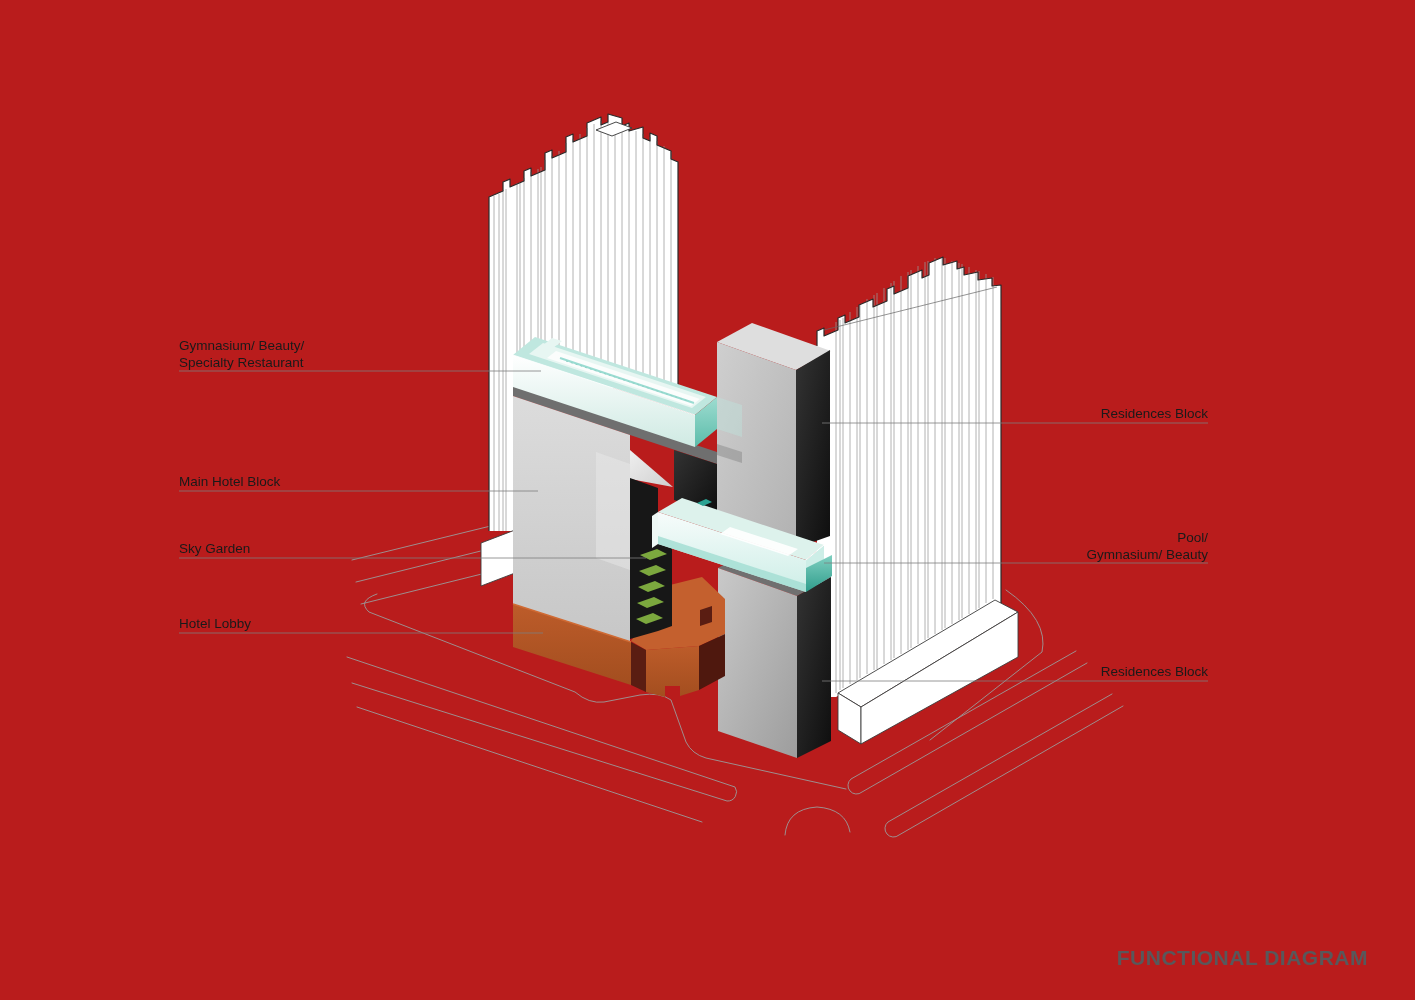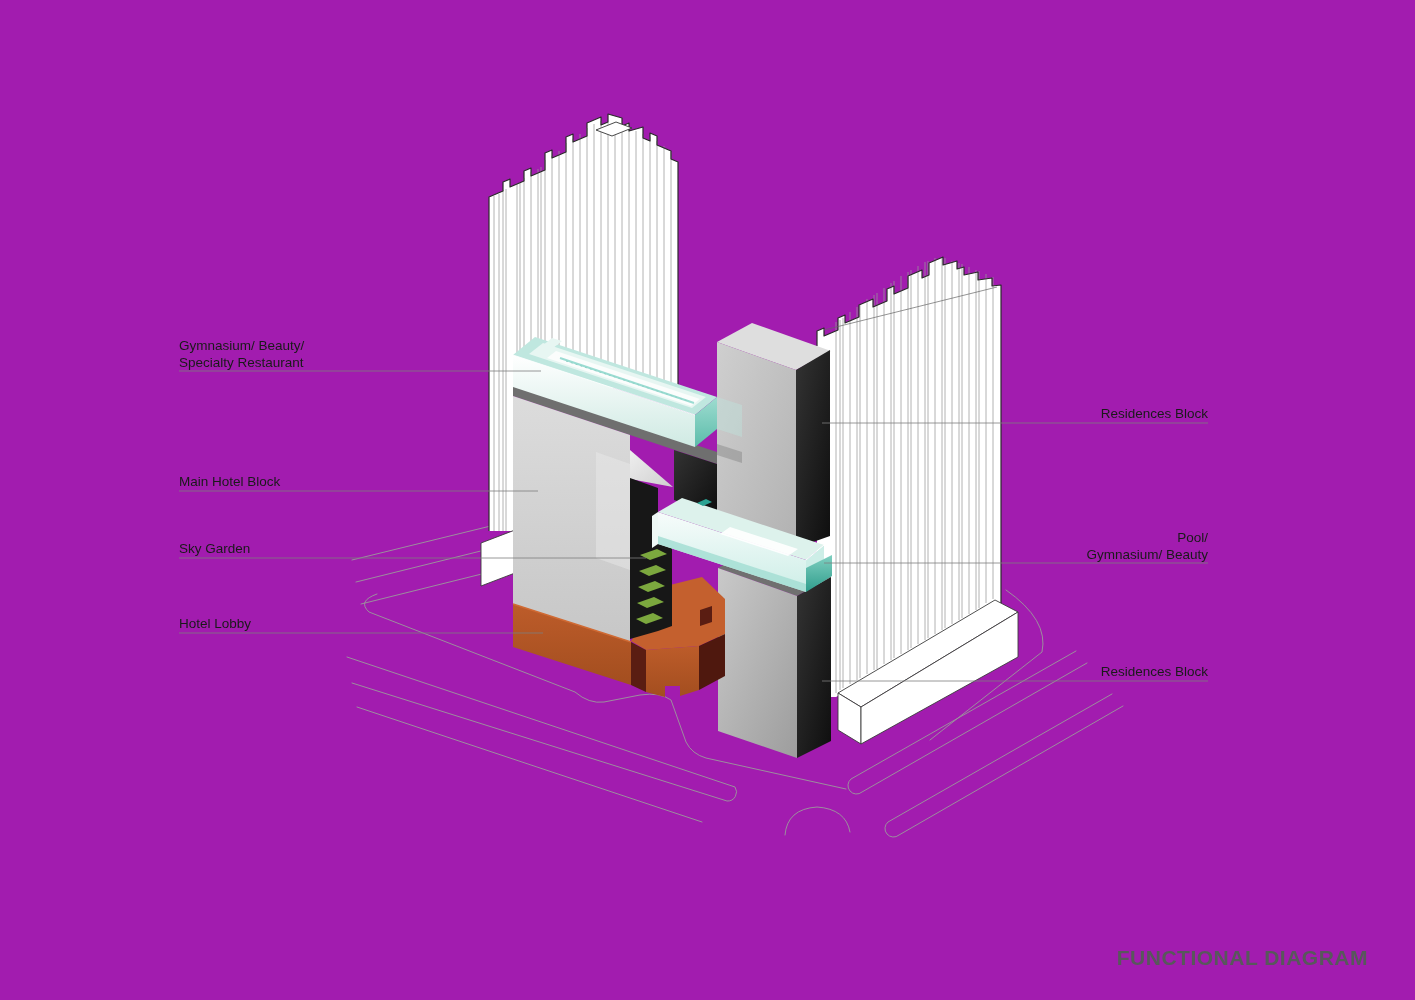--- a/index.html
+++ b/index.html
@@ -1,16 +1,16 @@
 <!DOCTYPE html>
 <html style="--background: #ffffff; --glass-teal-light: #cdeee8; --glass-teal: #9adcd2; --glass-teal-dark: #2f9d8c; --block-gray: #cccccc; --block-gray-dark: #6f6f6f; --block-black: #1a1a1a; --lobby-orange: #c4602e; --lobby-orange-dark: #a34e1f; --lobby-maroon: #551b10; --garden-green: #7ca83e; --line-gray: #9b9b9b; --leader-gray: #7d7d7d; --label-color: #1a1a1a; --title-color: #58585b;"><head>
 <meta charset="utf-8">
 <style>
   html,body{margin:0;padding:0;background:#fff;}
-  .stage{position:relative;width:1415px;height:1000px;background:#a21caf;overflow:hidden;
+  .stage{position:relative;width:1415px;height:1000px;background:#b91c1c;overflow:hidden;
          font-family:"Liberation Sans",sans-serif;}
   svg{position:absolute;left:0;top:0;}
   .ground{stroke:var(--line-gray,#9b9b9b);stroke-width:.9;fill:none;stroke-linecap:round;}
   .tower-line{stroke:#9a9a9a;stroke-width:.75;fill:none;}
   .profile{stroke:#2b2b2b;stroke-width:1.2;fill:none;stroke-linejoin:round;}
   .edge{stroke:#3c3c3c;stroke-width:.9;fill:#ffffff;stroke-linejoin:round;}
   .wfill{fill:#ffffff;}
   .leader{stroke:var(--leader-gray,#7d7d7d);stroke-width:.8;fill:none;}
   .lbl{font-size:13.5px;fill:var(--label-color,#1a1a1a);}
   .title-text{font-size:21px;font-weight:700;letter-spacing:.5px;fill:var(--title-color,#58585b);}

